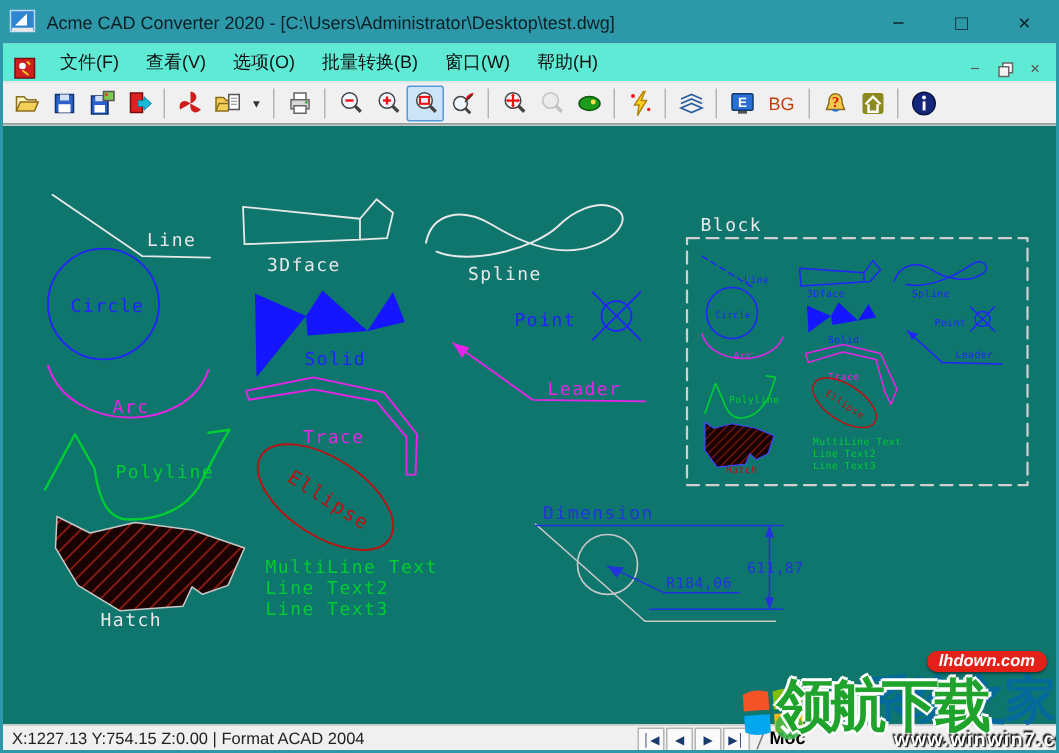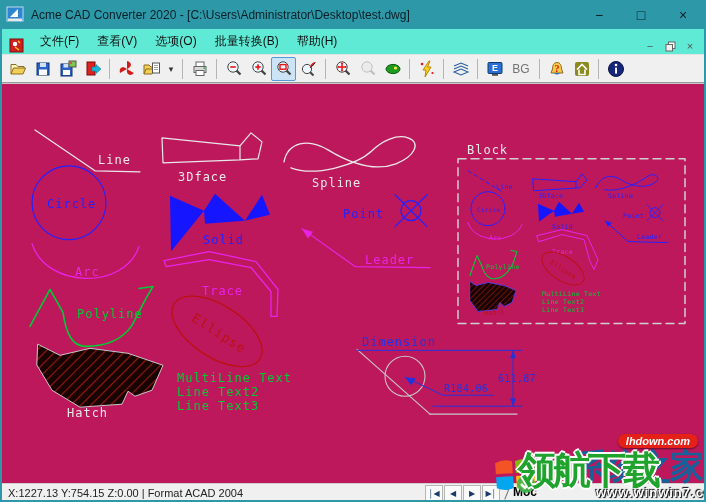--- a/index.html
+++ b/index.html
@@ -31,24 +31,24 @@
   
   .toolbar { height:28px; background:#f0f0f0; display:flex; align-items:center; padding:0 3px;
              border-bottom:1px solid #9a9a9a; }
   .tbtn { width:25px; height:24px; display:flex; align-items:center; justify-content:center;
           border:1px solid transparent; border-radius:2px; }
   .tbtn.active { background:#cce4f7; border-color:#5599d6; }
   .tbtn.disabled { opacity:.45; }
   .tsep { width:1px; height:20px; background:#b5b5b5; margin:0 4px; }
   .tbtn.narrow { width:14px; }
   .tbtn .dd { font-size:9px; color:#333; }
-  .tbtn.bg-btn { width:28px; font-size:12px; color:#737373; font-family:"Liberation Sans",sans-serif; }
-
-  
-  .canvas { position:relative; height:400px; background:#be185d; border-top:1px solid #c8c8c8; }
+  .tbtn.bg-btn { width:28px; font-size:12px; color:#c2410c; font-family:"Liberation Sans",sans-serif; }
+
+  
+  .canvas { position:relative; height:400px; background:#0f766e; border-top:1px solid #c8c8c8; }
   .canvas svg.draw { position:absolute; inset:0; width:100%; height:100%; }
   text.cad { font-family:"DejaVu Sans Mono", monospace; letter-spacing:1px; }
   text.cadm { font-family:"DejaVu Sans Mono", monospace; letter-spacing:0.3px; }
 
   
   .statusbar { height:19px; background:#f0f0f0; border-top:1px solid #cfcfcf;
                display:flex; align-items:center; font-size:11px; color:#222; padding:0 6px;
                position:relative; }
   .statusbar .coords { white-space:nowrap; }
   .statusbar .nav { position:absolute; left:423px; top:1px; display:flex; gap:1px; }
@@ -95,20 +95,21 @@
   <div class="menubar">
     <svg class="doc-icon" viewBox="0 0 17 17">
       <rect x="2" y="2" width="13" height="13" fill="#cf1f1f" stroke="#7c0f0f"></rect>
       <circle cx="7" cy="7" r="2.2" fill="#fff"></circle>
       <path d="M7 10 l4 3 M10 4 l2 2" stroke="#ffd21e" stroke-width="1.2"></path>
     </svg>
     <span class="menu-item">文件(F)</span>
     <span class="menu-item">查看(V)</span>
     <span class="menu-item">选项(O)</span>
     <span class="menu-item">批量转换(B)</span>
+    <span class="menu-item">窗口(W)</span>
     <span class="menu-item">帮助(H)</span>
     <span class="menu-spacer"></span>
     <span class="mdi-btn">−</span>
     <span class="mdi-btn">
       <svg width="11" height="11" viewBox="0 0 11 11">
         <rect x="3.5" y="1" width="6.5" height="6.5" fill="#fff" stroke="#666"></rect>
         <rect x="1" y="3.5" width="6.5" height="6.5" fill="#f2f2f2" stroke="#666"></rect>
       </svg>
     </span>
     <span class="mdi-btn">×</span>

